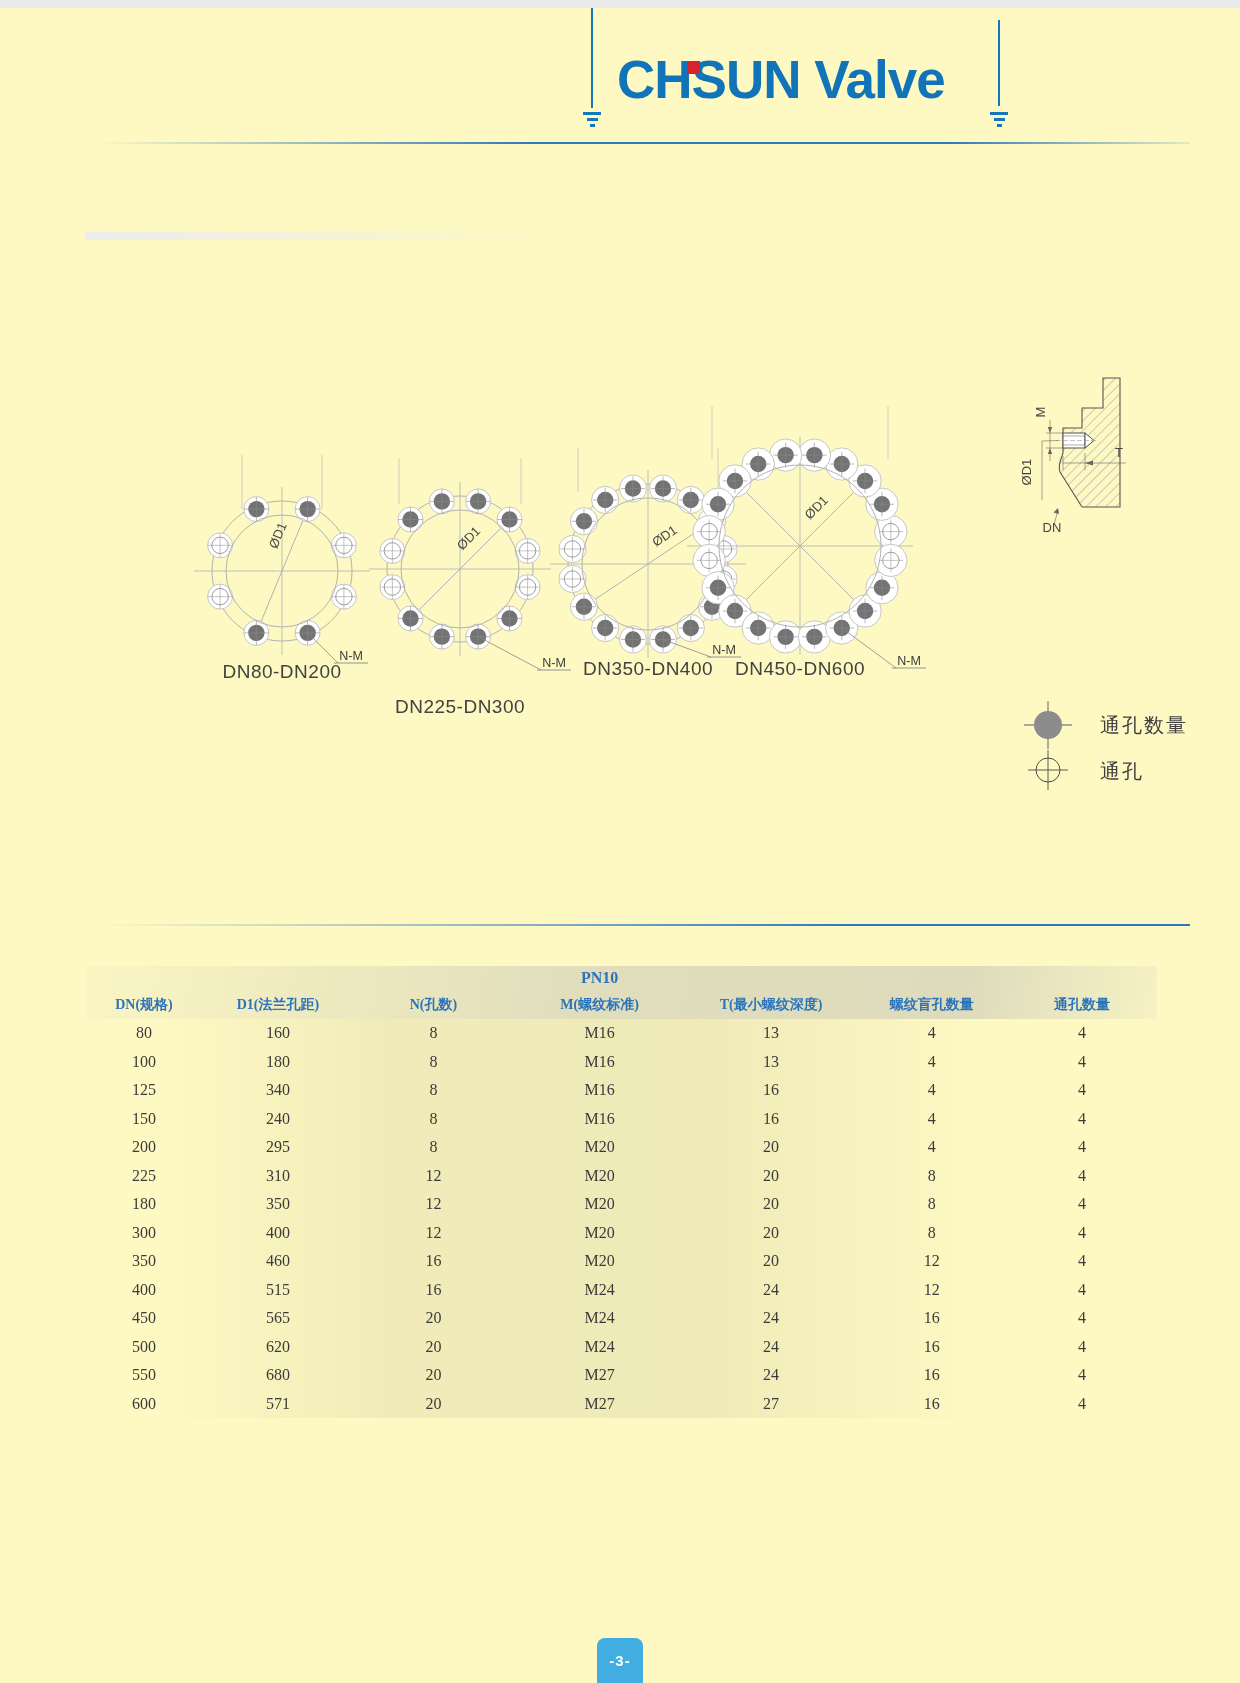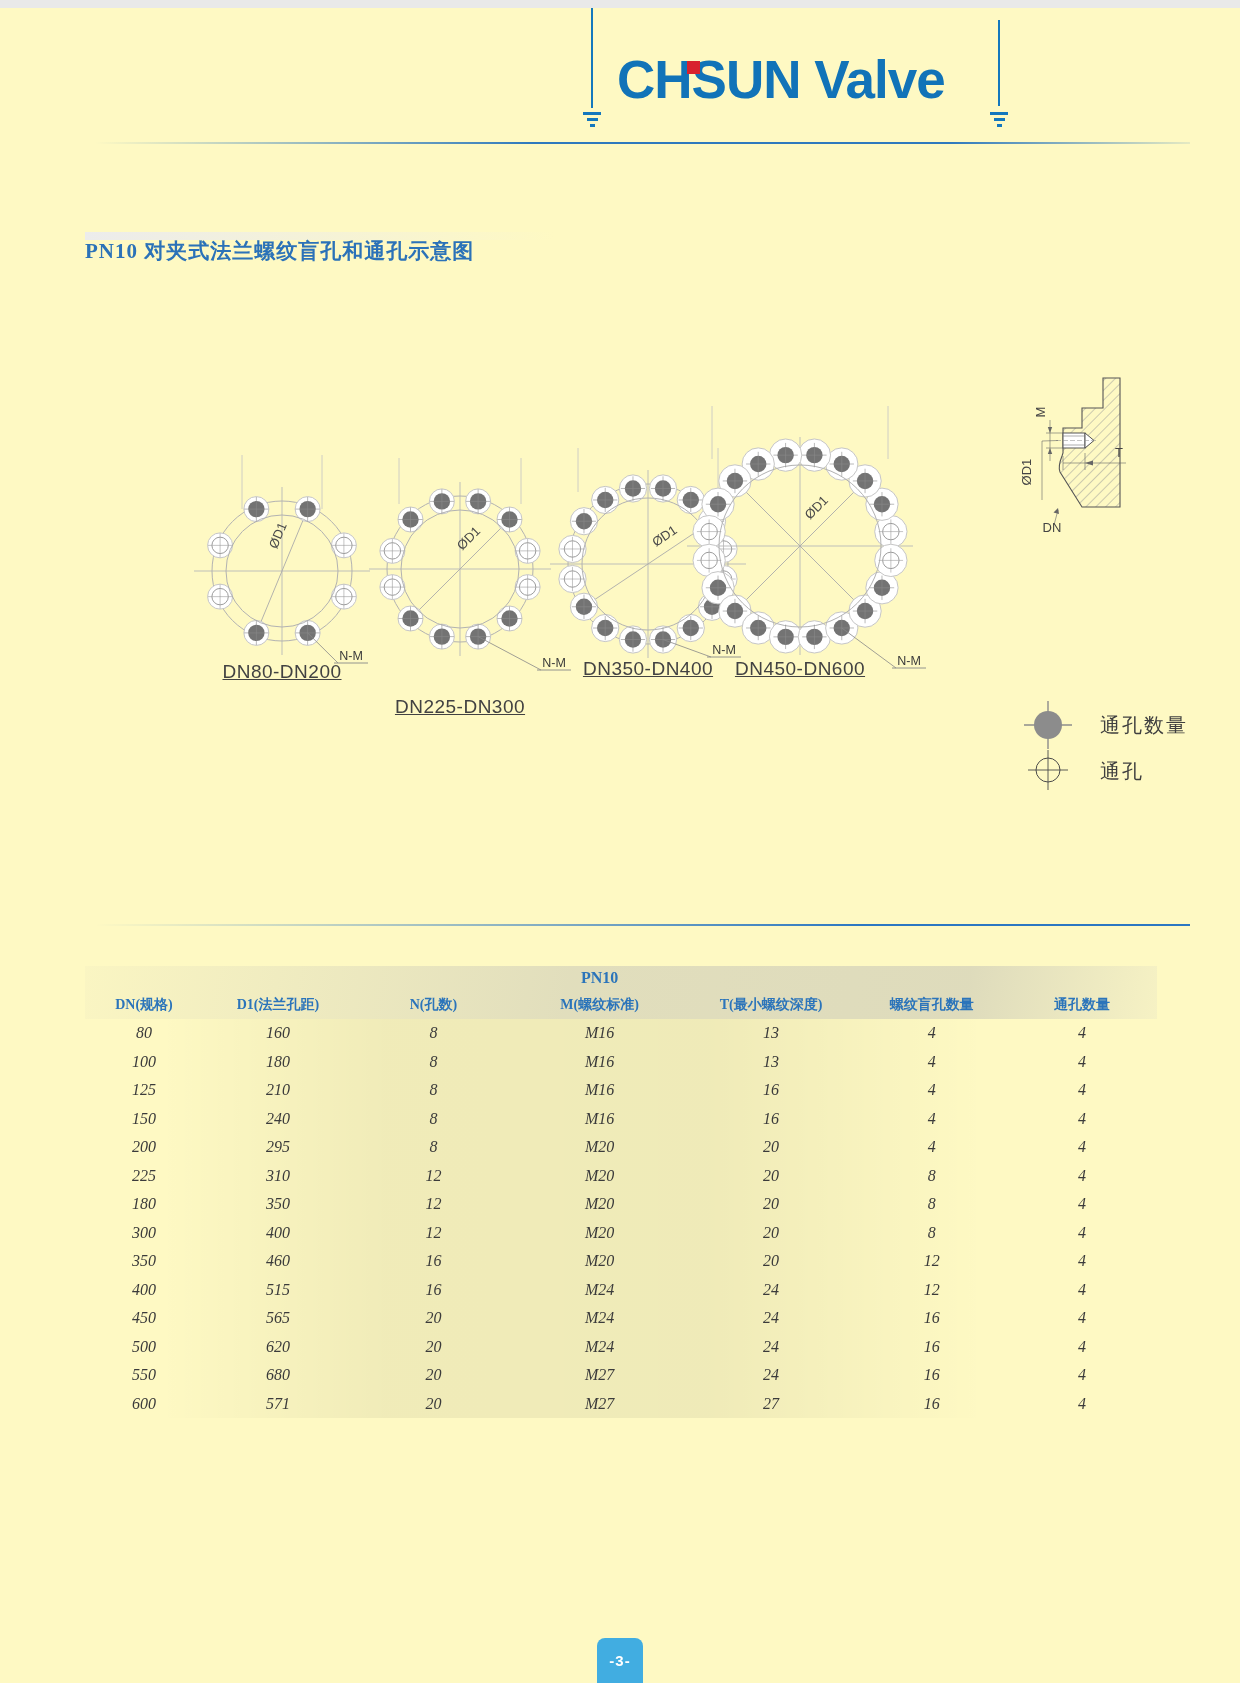--- a/index.html
+++ b/index.html
@@ -14,30 +14,30 @@
   .logo-dot{position:absolute;left:70px;top:9px;width:13px;height:13px;background:#d8222e;}
   .divider1{position:absolute;left:95px;top:134px;width:1095px;height:2px;
         background:linear-gradient(to right,rgba(46,121,189,0),#2e79bd 40%,#2e79bd 78%,rgba(46,121,189,0.12));}
   .divider2{position:absolute;left:95px;top:916px;width:1095px;height:2px;
         background:linear-gradient(to right,rgba(43,119,194,0),rgba(43,119,194,.5) 35%,#2b77c2 70%,#2b77c2);}
   .title-band{position:absolute;left:85px;top:224px;width:470px;height:8px;
         background:linear-gradient(to right,#ececec,rgba(236,236,236,0));}
   .page-title{position:absolute;left:85px;top:229px;font-family:"Liberation Serif",serif;
         font-size:21px;font-weight:bold;color:#2b72b8;letter-spacing:1px;}
   .diagram-caption{position:absolute;width:220px;text-align:center;font-size:19px;color:#424242;
-        letter-spacing:0.5px;font-family:"Liberation Sans",sans-serif;text-decoration:underline;}
+        letter-spacing:0.5px;font-family:"Liberation Sans",sans-serif;}
   .legend-label{position:absolute;left:1100px;font-family:"Liberation Serif",serif;font-size:20px;color:#3f3f3f;letter-spacing:2px;}
   
   .tbl{position:absolute;left:85px;top:958px;width:1072px;}
   .trow{display:grid;grid-template-columns:11% 14% 15% 16% 16% 14% 14%;align-items:center;text-align:center;}
   .thead{background:linear-gradient(100deg,rgba(185,185,185,0.06),rgba(178,178,178,0.38) 45%,rgba(178,178,178,0.42) 82%,rgba(200,200,200,0.15));}
   .r1{height:24px}.r2{height:29px}
   .pn10,.th{color:#2b74ba;font-family:"Liberation Serif",serif;font-weight:700;}
   .pn10{font-size:16px}.th{font-size:14px}
-  .tbody{background:linear-gradient(to right,rgba(0,0,0,0) 7%,rgba(0,0,0,0.055) 28%,rgba(0,0,0,0.06) 58%,rgba(0,0,0,0) 84%);font-style:italic;}
+  .tbody{background:linear-gradient(to right,rgba(0,0,0,0) 7%,rgba(0,0,0,0.055) 28%,rgba(0,0,0,0.06) 58%,rgba(0,0,0,0) 84%);}
   .tbody .trow{height:28.5px;}
   .td{font-family:"Liberation Serif",serif;font-size:16px;color:#3b3b3b;}
   .footer-tab{position:absolute;left:597px;top:1630px;width:46px;height:53px;background:#41ade1;
         border-radius:8px 8px 0 0;color:#ffffff;font-weight:bold;font-size:15px;text-align:center;
         padding-top:0;line-height:46px;letter-spacing:1px;}
   svg text{font-family:"Liberation Sans",sans-serif;}
 </style>
 </head>
 <body>
 
@@ -55,21 +55,20 @@
       <i></i>
       <i></i>
     </div>
   <div class="logo">
     <span>CHSUN Valve</span>
     <span class="logo-dot"></span>
   </div>
   <div class="divider1"></div>
 
   <div class="title-band"></div>
-  <div class="page-title">PN10 对夹式法兰螺纹盲孔和通孔示意图</div>
 
   <svg id="flange-svg" viewBox="60 340 900 350" style="position:absolute;left:60px;top:340px;width:900px;height:350px">
       <line x1="194" y1="563" x2="370" y2="563" stroke="#b8b8b8" stroke-width="0.9"></line>
       <line x1="282" y1="479" x2="282" y2="647" stroke="#b8b8b8" stroke-width="0.9"></line>
       <line x1="242" y1="447" x2="242" y2="501" stroke="#c4c4c4" stroke-width="0.8"></line>
       <line x1="322" y1="447" x2="322" y2="501" stroke="#c4c4c4" stroke-width="0.8"></line>
       <line x1="256.360210031539" y1="624.8999286782562" x2="307.639789968461" y2="501.10007132174377" stroke="#aaaaaa" stroke-width="0.9"></line>
       <circle cx="282" cy="563" r="70" fill="none" stroke="#b2b2b2" stroke-width="1"></circle>
       <circle cx="343.89992867825623" cy="537.3602100315389" r="12.5" fill="#ffffff" stroke="#c6c6c6" stroke-width="1"></circle>
       <circle cx="307.639789968461" cy="501.10007132174377" r="12.5" fill="#ffffff" stroke="#c6c6c6" stroke-width="1"></circle>
@@ -415,21 +414,21 @@
           <div class="td">100</div>
           <div class="td">180</div>
           <div class="td">8</div>
           <div class="td">M16</div>
           <div class="td">13</div>
           <div class="td">4</div>
           <div class="td">4</div>
         </div>
         <div class="trow">
           <div class="td">125</div>
-          <div class="td">210</div>
+          <div class="td">340</div>
           <div class="td">8</div>
           <div class="td">M16</div>
           <div class="td">16</div>
           <div class="td">4</div>
           <div class="td">4</div>
         </div>
         <div class="trow">
           <div class="td">150</div>
           <div class="td">240</div>
           <div class="td">8</div>

